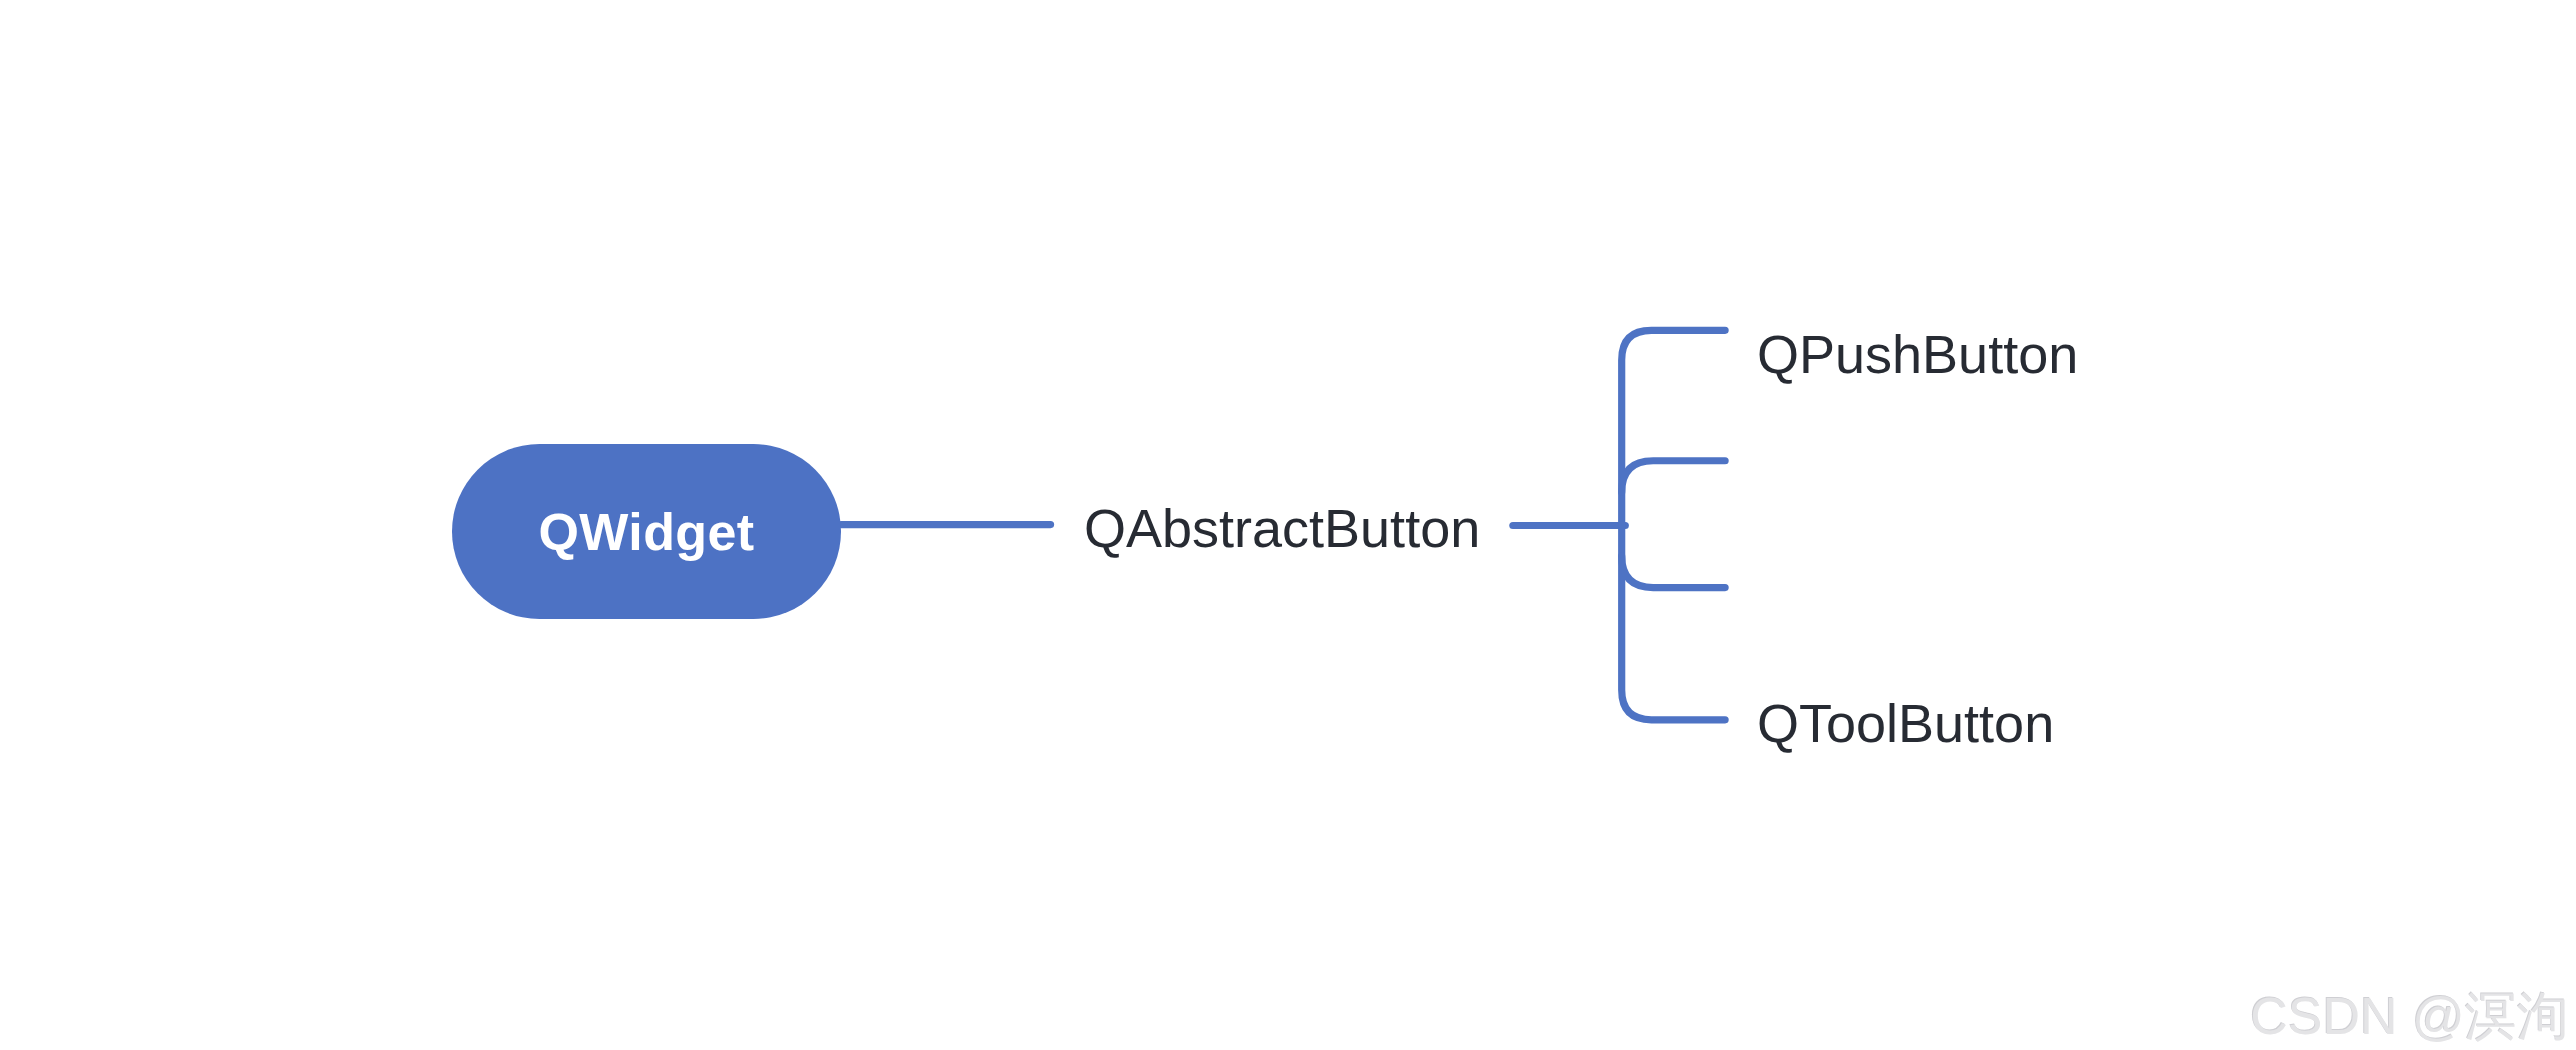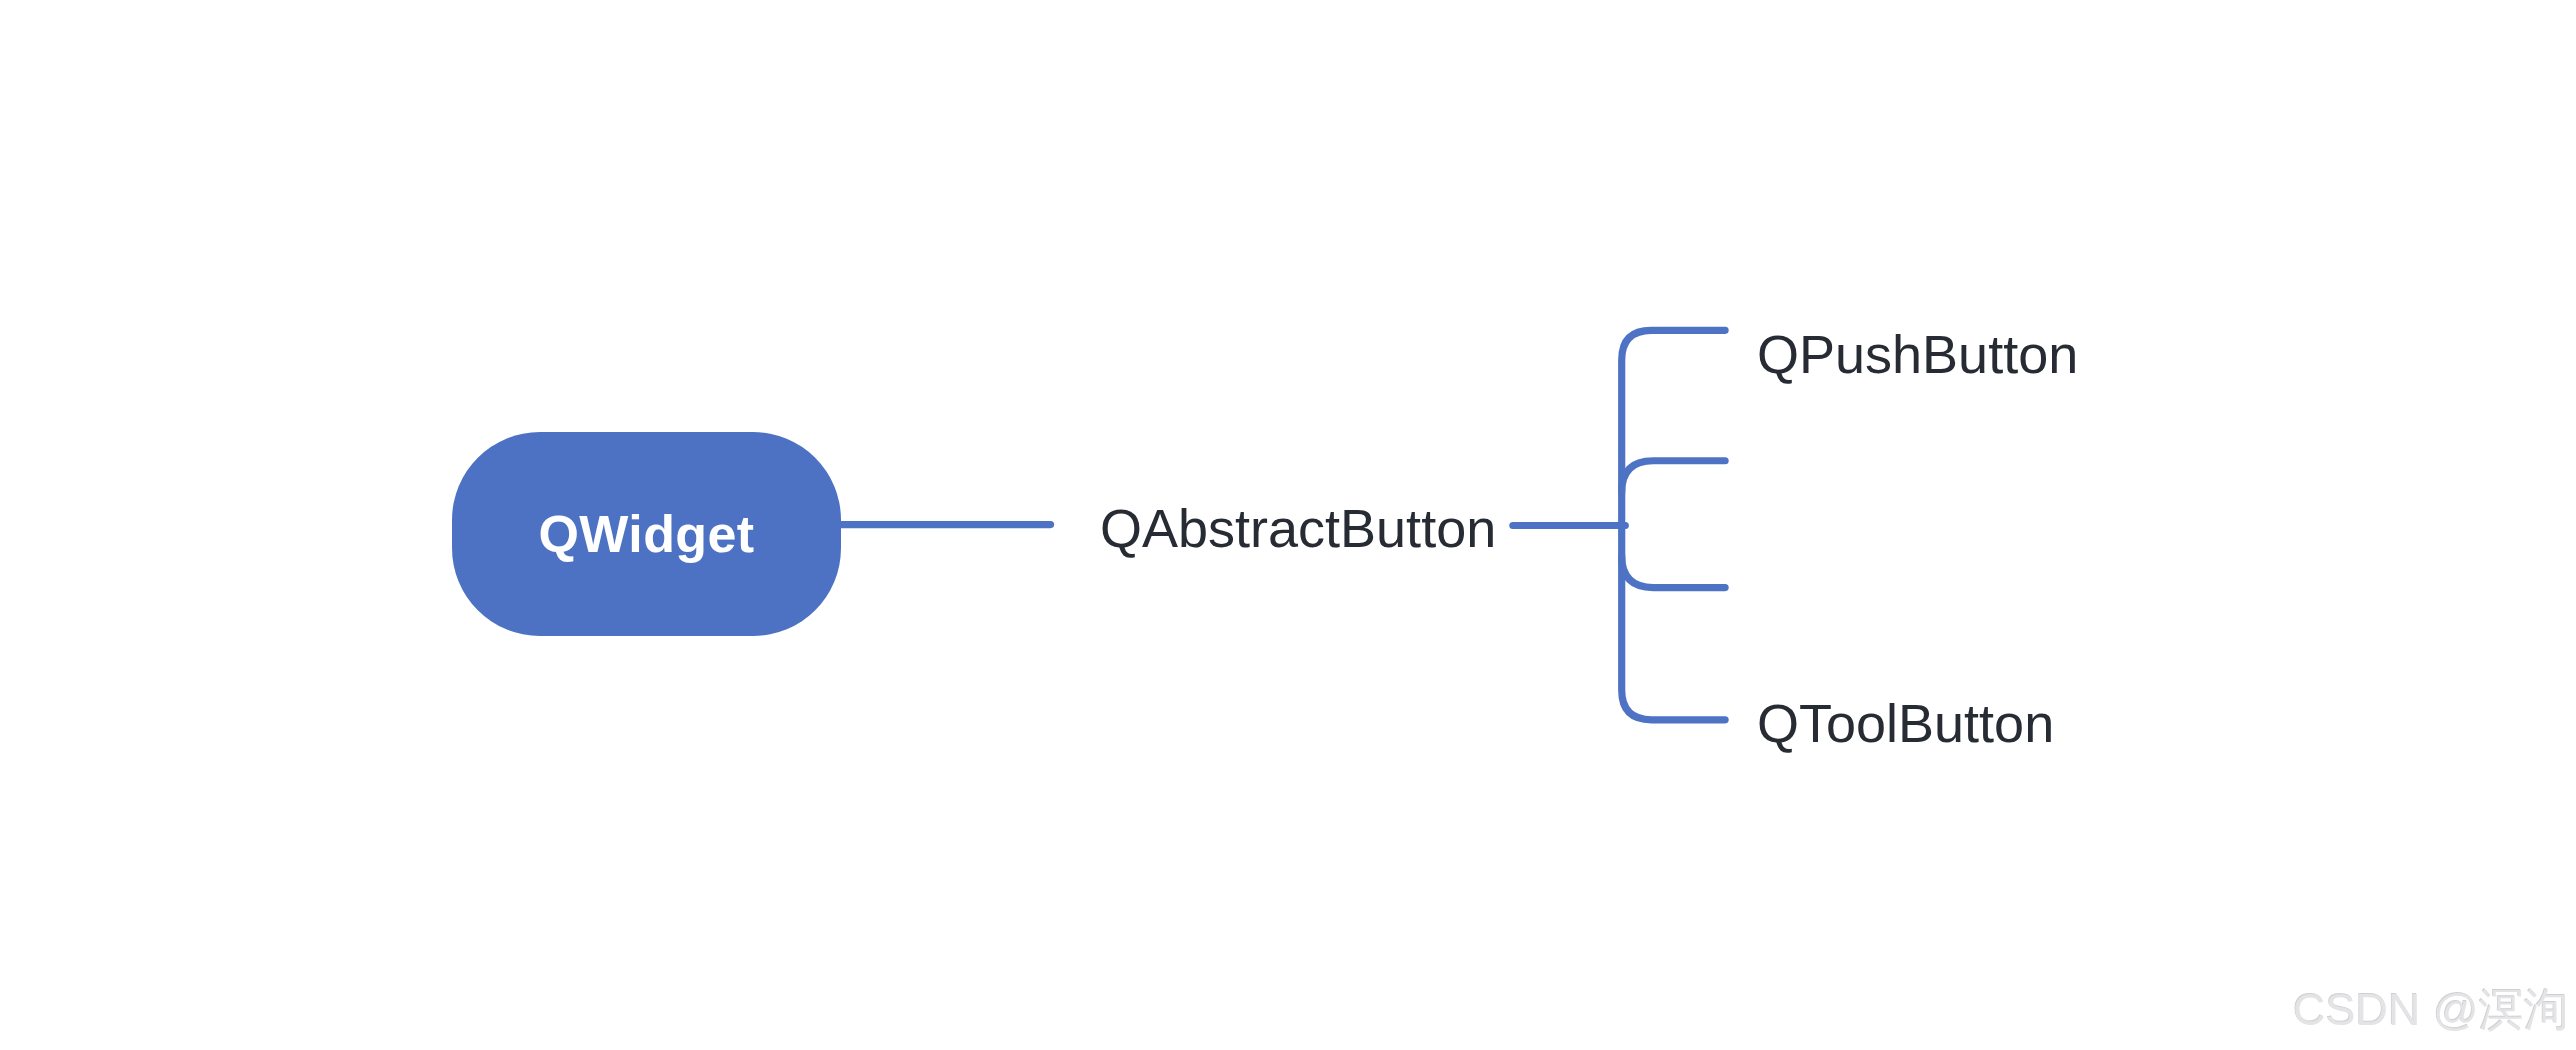--- a/index.html
+++ b/index.html
@@ -25,23 +25,23 @@
   .connectors path,
   .connectors line {
     stroke: var(--line, #4e73c4);
     stroke-width: 8;
     fill: none;
     stroke-linecap: round;
   }
   .root-node {
     position: absolute;
     left: 452px;
-    top: 432px;
+    top: 444px;
     width: 389px;
-    height: 204px;
+    height: 175px;
     border-radius: 88px;
     background: var(--node-fill, #4d72c4);
     display: flex;
     align-items: center;
     justify-content: center;
   }
   .root-node .root-label {
     color: var(--root-text, #ffffff);
     font-size: 52px;
     font-weight: 700;
@@ -50,30 +50,30 @@
   }
   .node-label {
     position: absolute;
     transform: translateY(-50%);
     color: var(--text, #272b33);
     font-size: 54px;
     font-weight: 400;
     white-space: nowrap;
     line-height: 1;
   }
-  .label-parent { left: 1084px; top: 528px; margin-left: 16px; }
+  .label-parent { left: 1084px; top: 528px; }
   .label-child-0 { left: 1757px; top: 354px; text-align: right; }
   .label-child-1 { left: 1757px; top: 464px; }
   .label-child-2 { left: 1757px; top: 591px; }
   .label-child-3 { left: 1757px; top: 723px; }
   .watermark {
     position: absolute;
     right: 7.2px;
-    bottom: 19px;
-    font-size: 45px;
+    bottom: 9px;
+    font-size: 52px;
     line-height: 1;
     color: var(--watermark, #e4e4e6);
     text-shadow: -0.9px -0.9px 0 #cfcfd3, 0.9px 0.9px 0 #ffffff;
     white-space: nowrap;
     margin-left: 32px;
   }
 </style>
 </head>
 <body>
 

